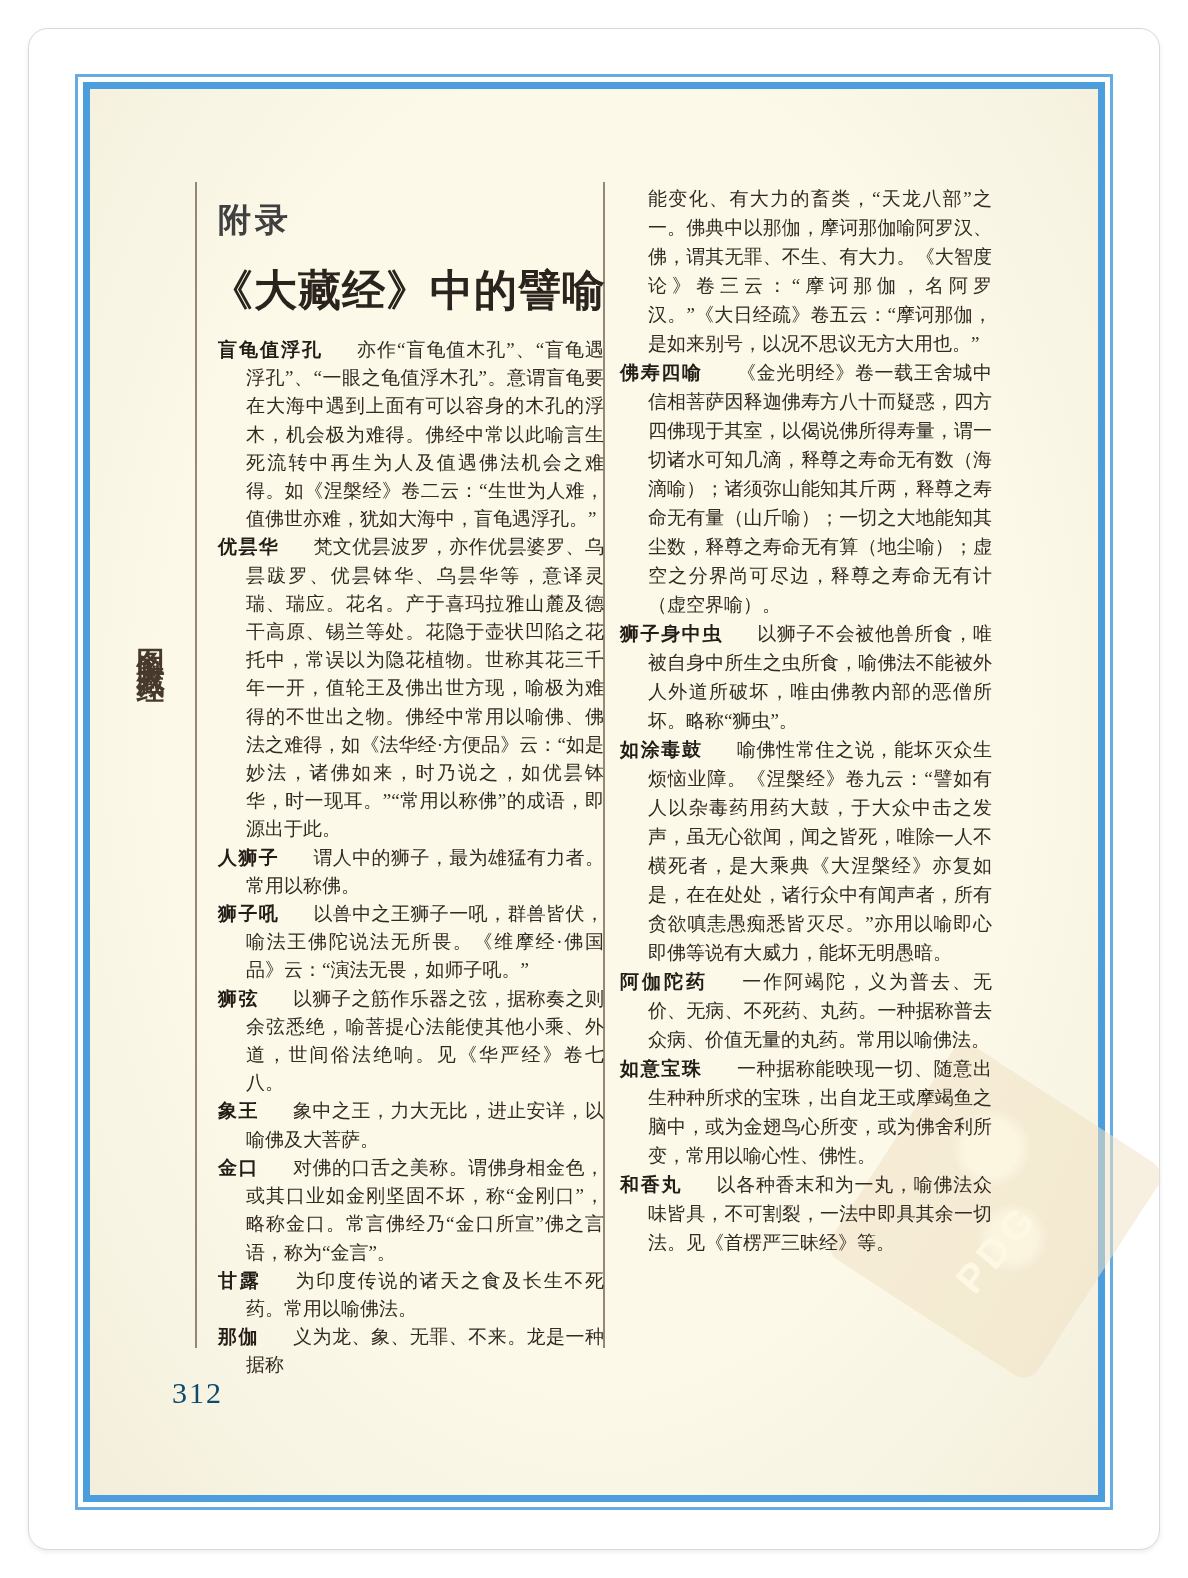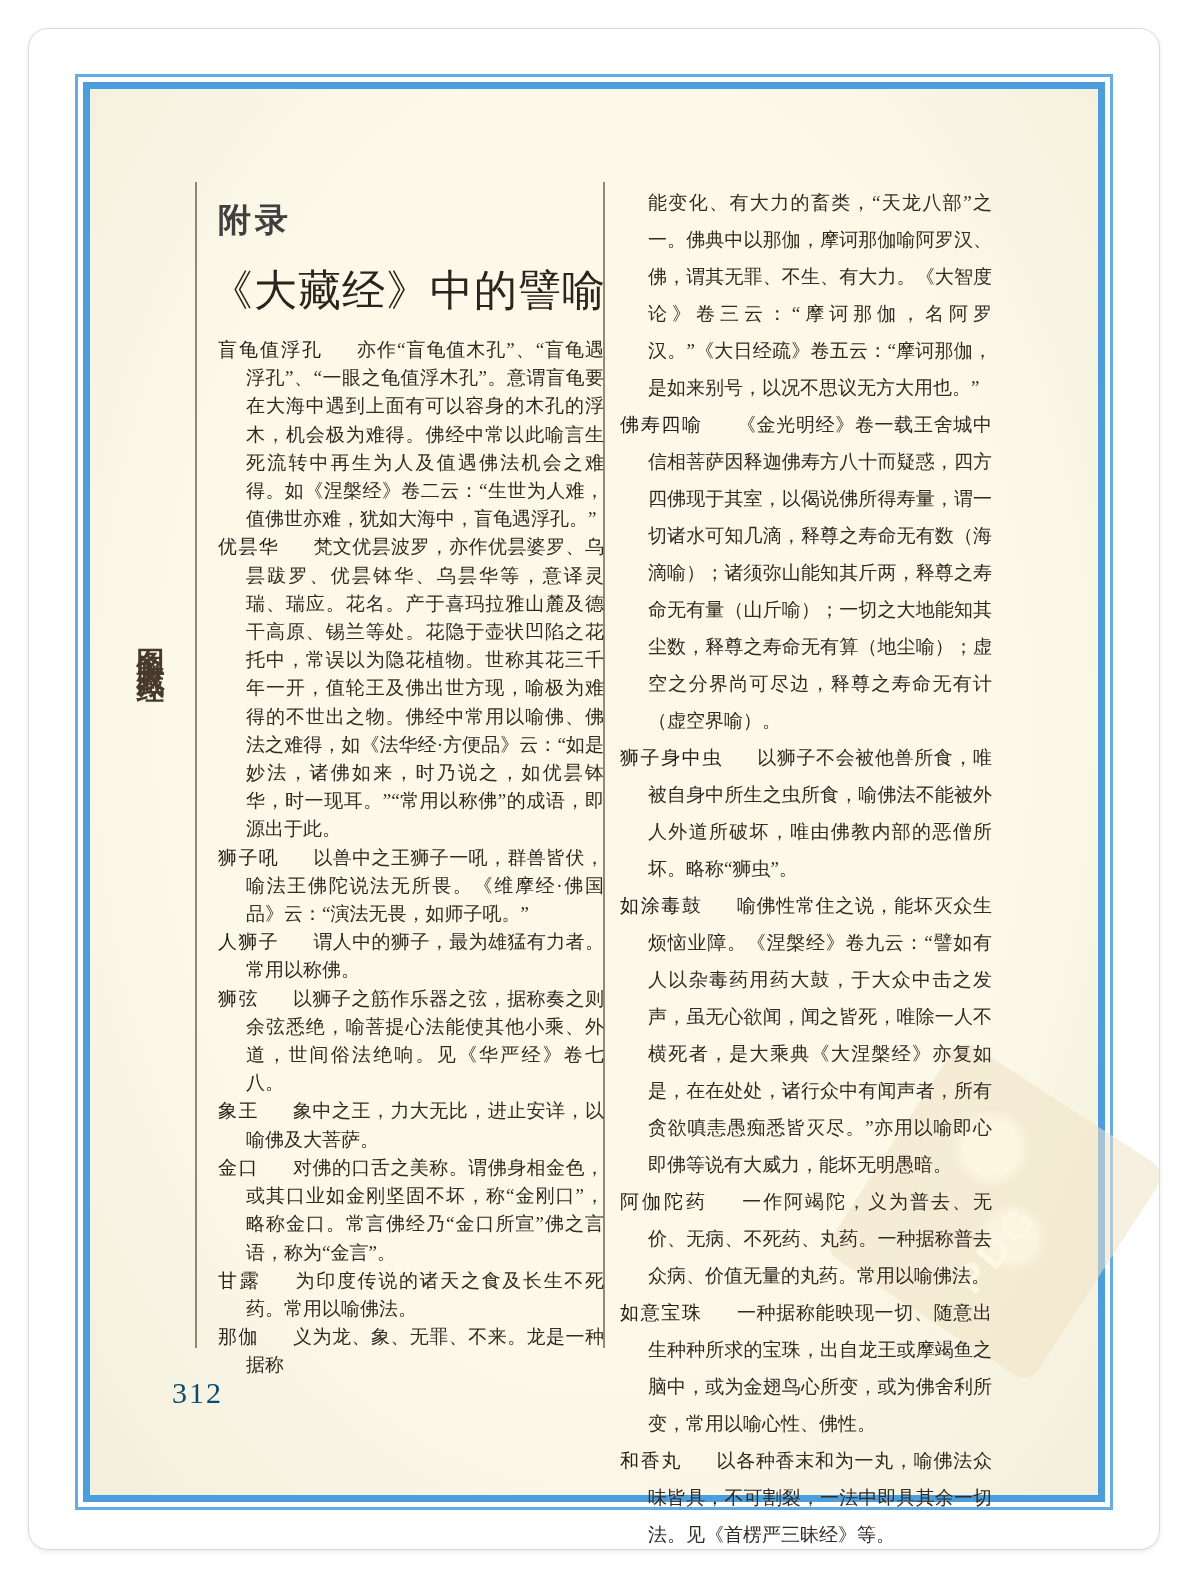--- a/index.html
+++ b/index.html
@@ -34,34 +34,34 @@
     background:rgba(85,66,48,0.62);
   }
   .rule-left{left:195px;}
   .rule-mid{left:603px;}
   .section-label{
     position:absolute;left:218px;top:198px;
     font-size:33px;font-weight:bold;color:#404040;letter-spacing:4px;
   }
   .main-title{
     position:absolute;left:210px;top:262px;width:396px;text-align:center;
-    font-family:"Liberation Serif", serif;font-size:43px;font-weight:normal;
+    font-family:"Liberation Serif", serif;font-size:43px;font-weight:bold;
     color:#2b231d;letter-spacing:1px;white-space:nowrap;
   }
   .col{
     position:absolute;color:#332a22;
     font-family:"Liberation Serif", serif;
     text-align:justify;
   }
   .col-left{left:218px;top:336px;width:386px;font-size:19px;line-height:28.2px;}
-  .col-right{left:620px;top:184px;width:372px;font-size:19px;line-height:37px;}
+  .col-right{left:620px;top:184px;width:372px;font-size:19px;line-height:29px;}
   .entry{padding-left:28px;text-indent:-28px;}
   .cont{padding-left:28px;text-indent:0;}
   .term{
-    font-weight:normal;margin-right:1.8em;color:#241d17;
+    font-weight:bold;margin-right:1.8em;color:#241d17;
     font-family:"Liberation Sans", sans-serif;letter-spacing:1px;margin-top:48px;
   }
   .margin-title{
     position:absolute;left:131px;top:626px;
     writing-mode:vertical-rl;text-orientation:upright;
     font-family:"Liberation Serif", serif;
     font-size:28px;font-weight:bold;letter-spacing:7px;color:#47392b;
   }
   .page-number{
     position:absolute;left:172px;top:1376px;
@@ -100,22 +100,22 @@
 
 <div class="section-label">附录</div>
 <div class="main-title">《大藏经》中的譬喻</div>
 
 <div class="margin-title">图解大藏经</div>
 <div class="page-number">312</div>
 
 <div class="col col-left">
   <div class="entry"><span class="term">盲龟值浮孔</span><span>亦作“盲龟值木孔”、“盲龟遇浮孔”、“一眼之龟值浮木孔”。意谓盲龟要在大海中遇到上面有可以容身的木孔的浮木，机会极为难得。佛经中常以此喻言生死流转中再生为人及值遇佛法机会之难得。如《涅槃经》卷二云：“生世为人难，值佛世亦难，犹如大海中，盲龟遇浮孔。”</span></div>
   <div class="entry"><span class="term">优昙华</span><span>梵文优昙波罗，亦作优昙婆罗、乌昙跋罗、优昙钵华、乌昙华等，意译灵瑞、瑞应。花名。产于喜玛拉雅山麓及德干高原、锡兰等处。花隐于壶状凹陷之花托中，常误以为隐花植物。世称其花三千年一开，值轮王及佛出世方现，喻极为难得的不世出之物。佛经中常用以喻佛、佛法之难得，如《法华经·方便品》云：“如是妙法，诸佛如来，时乃说之，如优昙钵华，时一现耳。”“常用以称佛”的成语，即源出于此。</span></div>
+  <div class="entry"><span class="term">人狮子</span><span>谓人中的狮子，最为雄猛有力者。常用以称佛。</span></div>
   <div class="entry"><span class="term">狮子吼</span><span>以兽中之王狮子一吼，群兽皆伏，喻法王佛陀说法无所畏。《维摩经·佛国品》云：“演法无畏，如师子吼。”</span></div>
-  <div class="entry"><span class="term">人狮子</span><span>谓人中的狮子，最为雄猛有力者。常用以称佛。</span></div>
   <div class="entry"><span class="term">狮弦</span><span>以狮子之筋作乐器之弦，据称奏之则余弦悉绝，喻菩提心法能使其他小乘、外道，世间俗法绝响。见《华严经》卷七八。</span></div>
   <div class="entry"><span class="term">象王</span><span>象中之王，力大无比，进止安详，以喻佛及大菩萨。</span></div>
   <div class="entry"><span class="term">金口</span><span>对佛的口舌之美称。谓佛身相金色，或其口业如金刚坚固不坏，称“金刚口”，略称金口。常言佛经乃“金口所宣”佛之言语，称为“金言”。</span></div>
   <div class="entry"><span class="term">甘露</span><span>为印度传说的诸天之食及长生不死药。常用以喻佛法。</span></div>
   <div class="entry"><span class="term">那伽</span><span>义为龙、象、无罪、不来。龙是一种据称</span></div>
 </div>
 
 <div class="col col-right">
   <div class="cont">能变化、有大力的畜类，“天龙八部”之一。佛典中以那伽，摩诃那伽喻阿罗汉、佛，谓其无罪、不生、有大力。《大智度论》卷三云：“摩诃那伽，名阿罗汉。”《大日经疏》卷五云：“摩诃那伽，是如来别号，以况不思议无方大用也。”</div>
   <div class="entry"><span class="term">佛寿四喻</span><span>《金光明经》卷一载王舍城中信相菩萨因释迦佛寿方八十而疑惑，四方四佛现于其室，以偈说佛所得寿量，谓一切诸水可知几滴，释尊之寿命无有数（海滴喻）；诸须弥山能知其斤两，释尊之寿命无有量（山斤喻）；一切之大地能知其尘数，释尊之寿命无有算（地尘喻）；虚空之分界尚可尽边，释尊之寿命无有计（虚空界喻）。</span></div>

